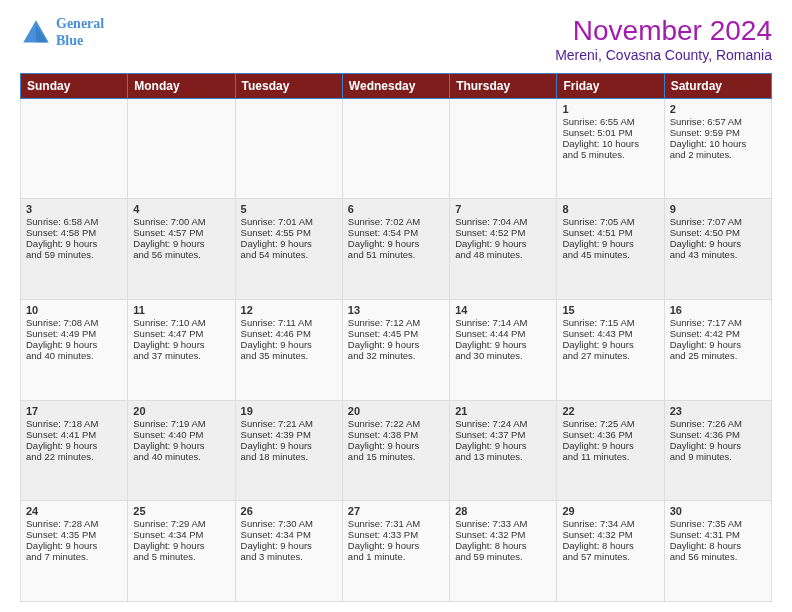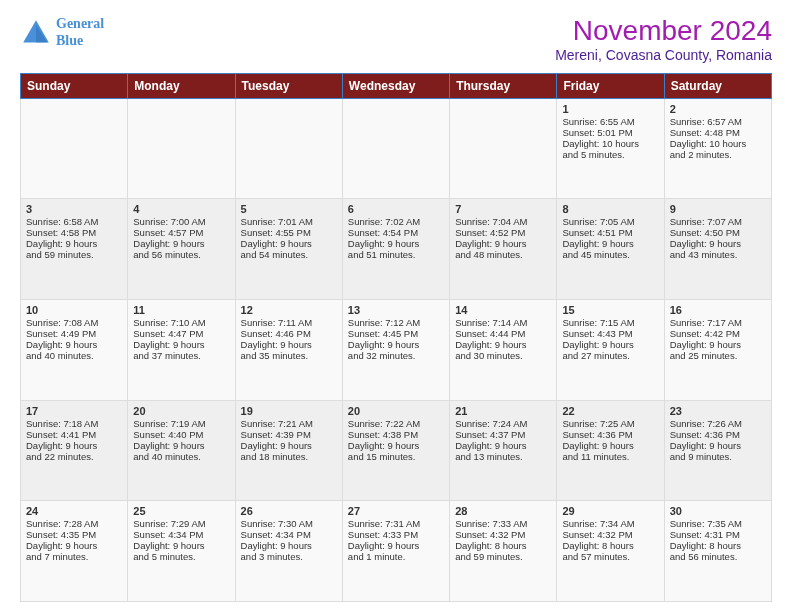--- a/index.html
+++ b/index.html
@@ -142,21 +142,21 @@
           <td>
             <span class="day-number">1</span>
             <div>Sunrise: 6:55 AM</div>
             <div>Sunset: 5:01 PM</div>
             <div>Daylight: 10 hours</div>
             <div>and 5 minutes.</div>
           </td>
           <td>
             <span class="day-number">2</span>
             <div>Sunrise: 6:57 AM</div>
-            <div>Sunset: 4:48 PM</div>
+            <div>Sunset: 9:59 PM</div>
             <div>Daylight: 10 hours</div>
             <div>and 2 minutes.</div>
           </td>
         </tr>
         <tr>
           <td>
             <span class="day-number">3</span>
             <div>Sunrise: 6:58 AM</div>
             <div>Sunset: 4:58 PM</div>
             <div>Daylight: 9 hours</div>

